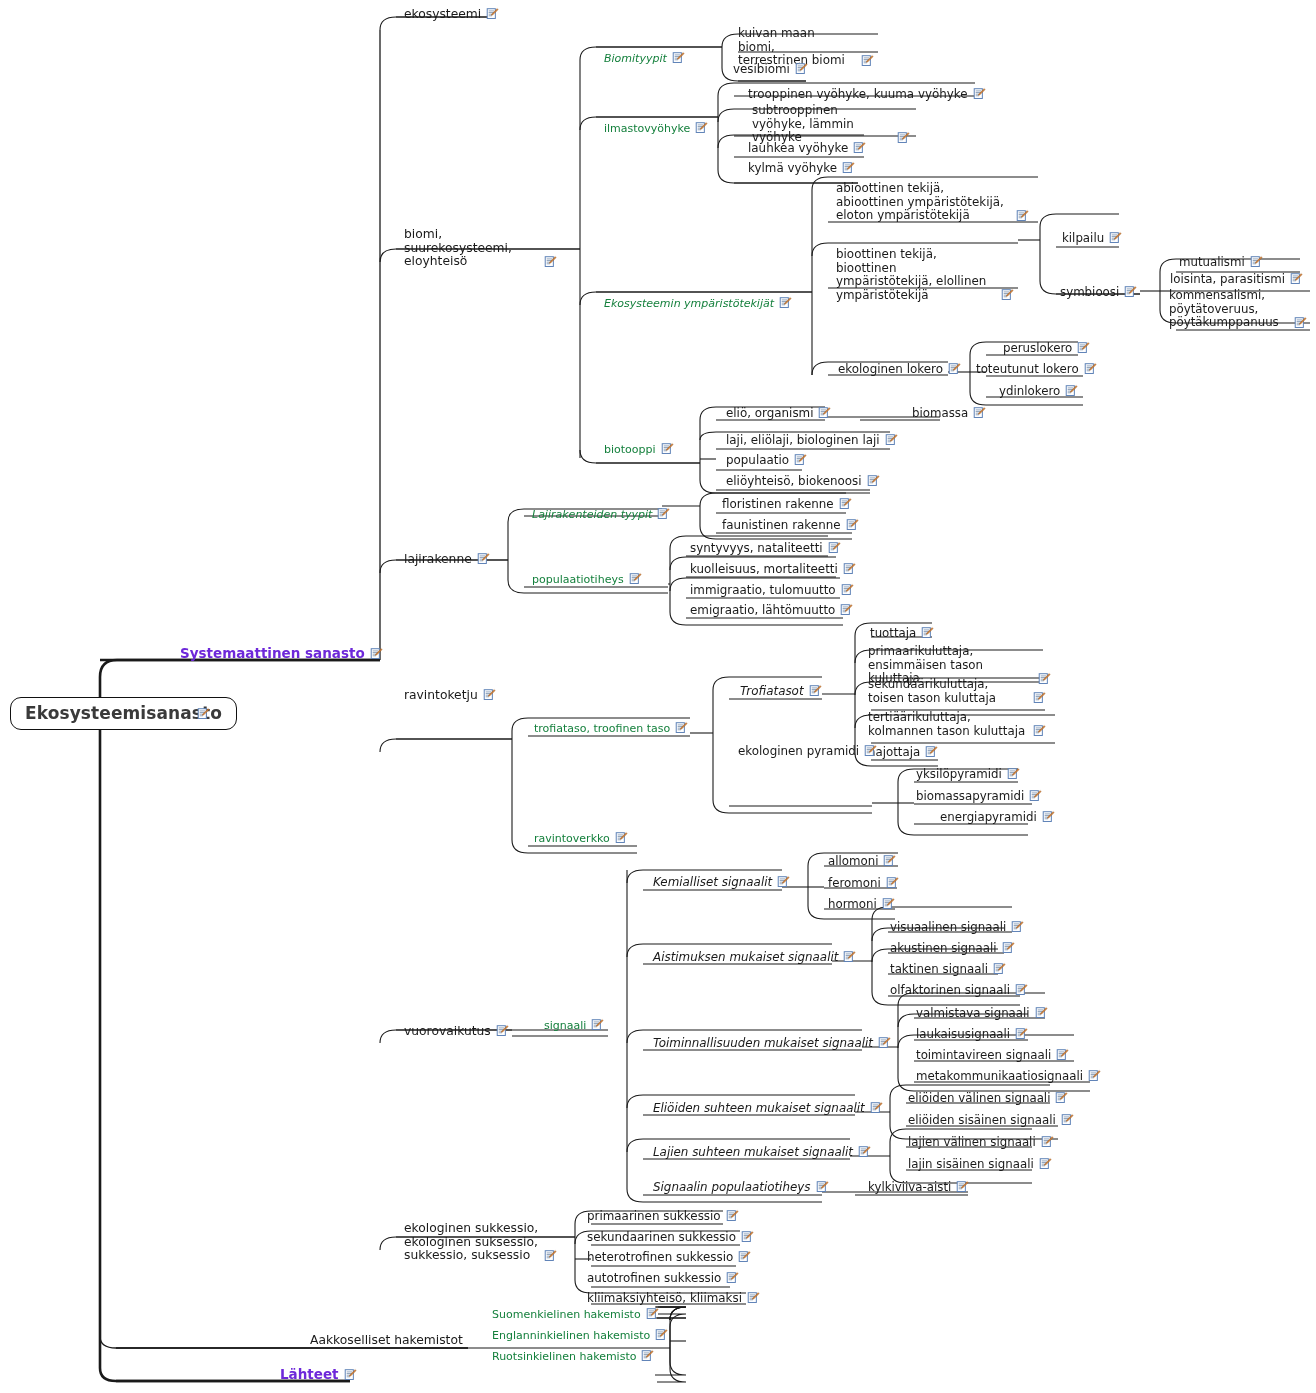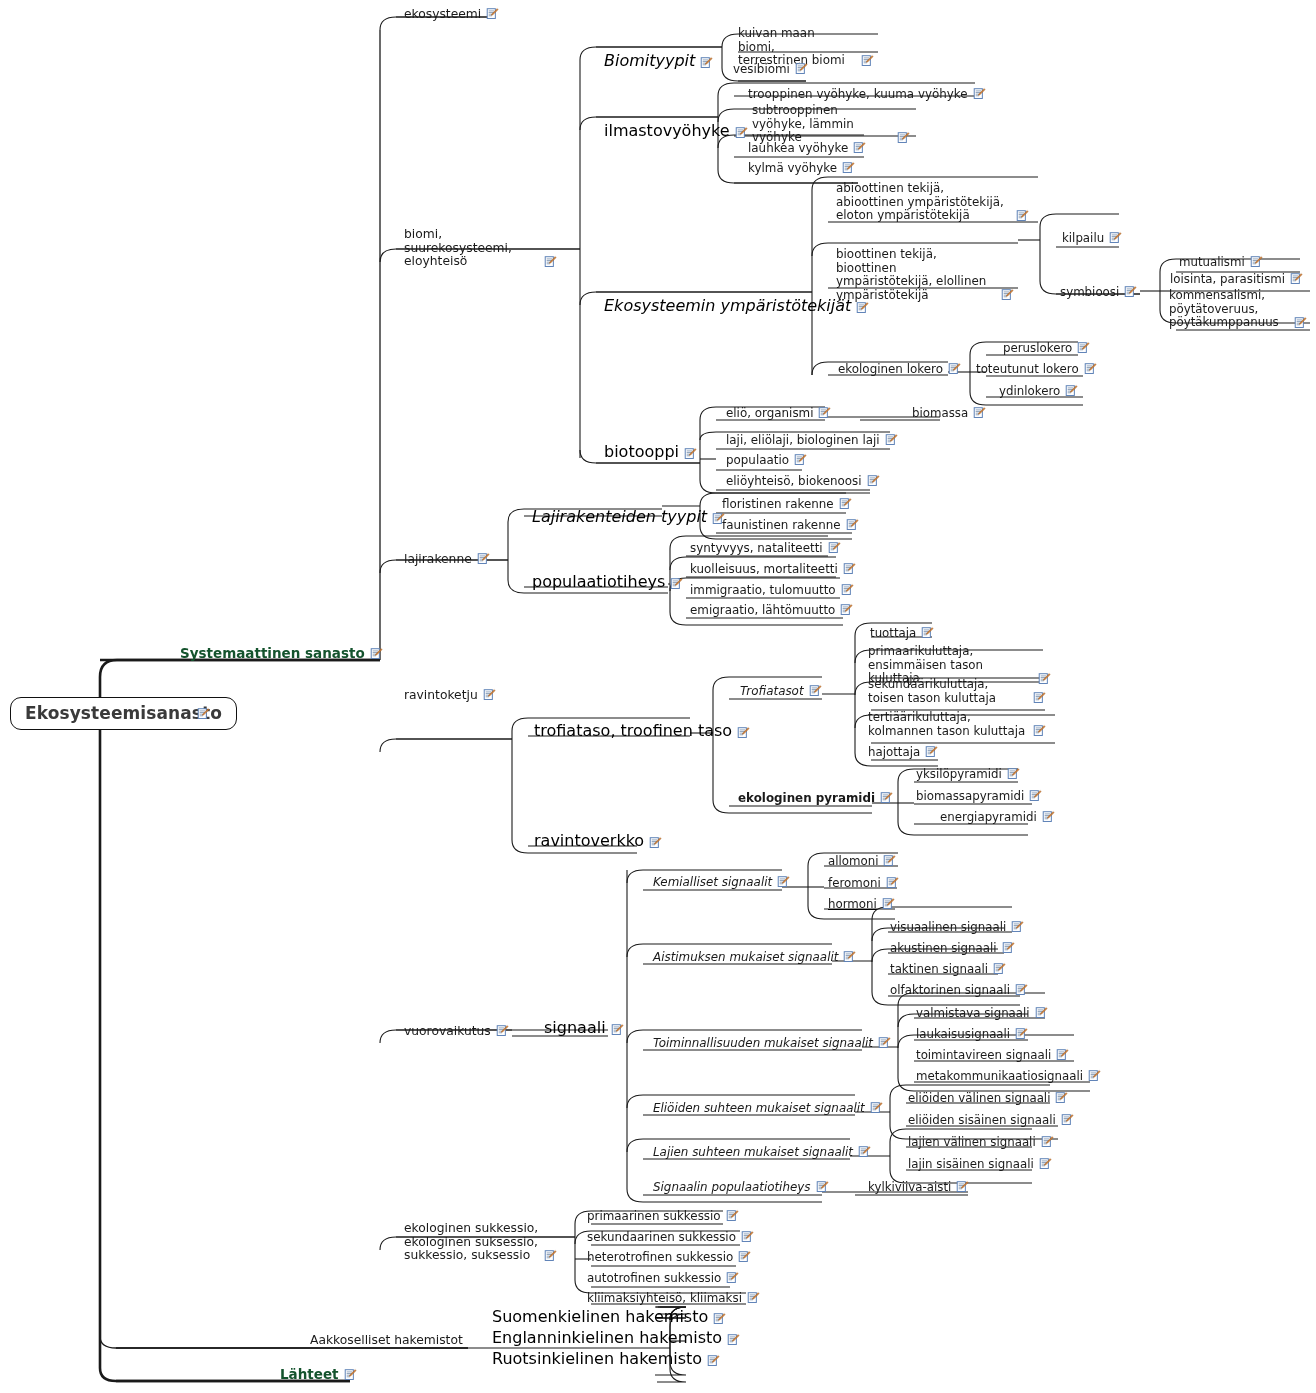--- a/index.html
+++ b/index.html
@@ -11,23 +11,23 @@
   .node .txt{display:inline-block;color:#222;}
   .ico{display:inline-block;width:13px;height:14px;position:relative;flex:0 0 13px;}
   .ico svg{display:block;}
 
   
   .root{
     position:absolute;border:1.6px solid #111;border-radius:11px;
     background:#fff;padding:5px 14px 6px 14px;font-size:17px;font-weight:bold;
     color:#3a3a3a;letter-spacing:.1px;
   }
-  .lvl1 .txt{font-size:13.5px;font-weight:bold;color:#14532d;}
+  .lvl1 .txt{font-size:13.5px;font-weight:bold;color:#6d28d9;}
   .lvl2 .txt{font-size:12.3px;color:#1a1a1a;}
-  .lvl3 .txt{font-size:16px;color:#000000;}
+  .lvl3 .txt{font-size:11px;color:#15803d;}
   .lvl4 .txt{font-size:11.9px;color:#1a1a1a;}
   .lvl5 .txt{font-size:11.8px;color:#1a1a1a;}
   .ital .txt{font-style:italic;}
   .multi{white-space:normal;line-height:13.5px;}
   .node.multi{align-items:flex-end;}
 </style>
 </head>
 <body>
 
 <div id="map">
@@ -867,21 +867,21 @@
         <span class="ico">
           <svg viewBox="0 0 16 16" width="13" height="14">
             <rect x="1.5" y="1.5" width="10" height="12" fill="#fff" stroke="#5a7fb5" stroke-width="1.2"></rect>
             <g stroke="#7a90ad" stroke-width="1">
               <path d="M3.3 4.2h6.6M3.3 6.2h6.6M3.3 8.2h5M3.3 10.2h4"></path>
             </g>
             <path d="M13.8 1.4l1.1 1.1-6.6 6.5-1.6.5.5-1.6z" fill="#d8833a" stroke="#9a5a20" stroke-width=".7"></path>
           </svg>
         </span>
       </div>
-      <div class="node lvl4" style="left: 738px; top: 791px; font-weight: bold;">
+      <div class="node lvl4" style="left: 738px; top: 744px;">
         <span class="txt">ekologinen pyramidi</span>
         <span class="ico">
           <svg viewBox="0 0 16 16" width="13" height="14">
             <rect x="1.5" y="1.5" width="10" height="12" fill="#fff" stroke="#5a7fb5" stroke-width="1.2"></rect>
             <g stroke="#7a90ad" stroke-width="1">
               <path d="M3.3 4.2h6.6M3.3 6.2h6.6M3.3 8.2h5M3.3 10.2h4"></path>
             </g>
             <path d="M13.8 1.4l1.1 1.1-6.6 6.5-1.6.5.5-1.6z" fill="#d8833a" stroke="#9a5a20" stroke-width=".7"></path>
           </svg>
         </span>
@@ -987,21 +987,21 @@
         <span class="ico">
           <svg viewBox="0 0 16 16" width="13" height="14">
             <rect x="1.5" y="1.5" width="10" height="12" fill="#fff" stroke="#5a7fb5" stroke-width="1.2"></rect>
             <g stroke="#7a90ad" stroke-width="1">
               <path d="M3.3 4.2h6.6M3.3 6.2h6.6M3.3 8.2h5M3.3 10.2h4"></path>
             </g>
             <path d="M13.8 1.4l1.1 1.1-6.6 6.5-1.6.5.5-1.6z" fill="#d8833a" stroke="#9a5a20" stroke-width=".7"></path>
           </svg>
         </span>
       </div>
-      <div class="node lvl5" style="left: 828px; top: 897px; text-decoration: underline;">
+      <div class="node lvl5" style="left: 828px; top: 897px;">
         <span class="txt">hormoni</span>
         <span class="ico">
           <svg viewBox="0 0 16 16" width="13" height="14">
             <rect x="1.5" y="1.5" width="10" height="12" fill="#fff" stroke="#5a7fb5" stroke-width="1.2"></rect>
             <g stroke="#7a90ad" stroke-width="1">
               <path d="M3.3 4.2h6.6M3.3 6.2h6.6M3.3 8.2h5M3.3 10.2h4"></path>
             </g>
             <path d="M13.8 1.4l1.1 1.1-6.6 6.5-1.6.5.5-1.6z" fill="#d8833a" stroke="#9a5a20" stroke-width=".7"></path>
           </svg>
         </span>

